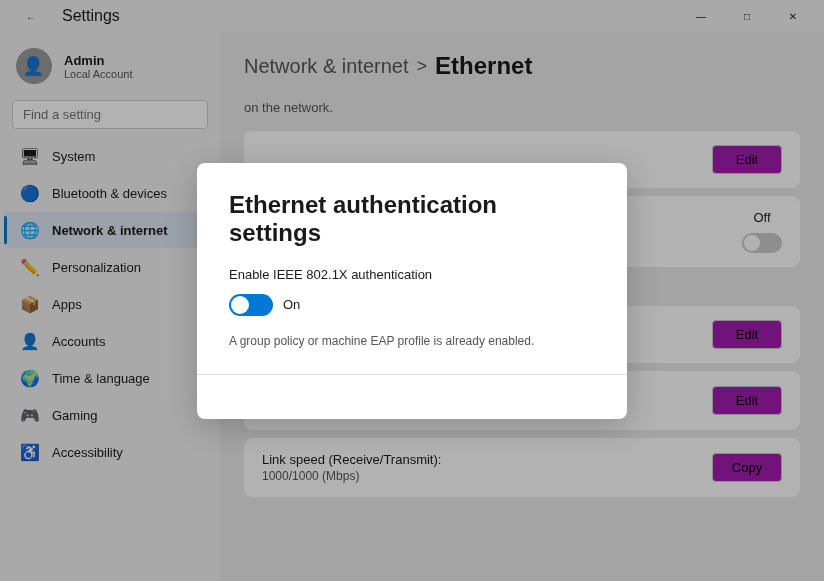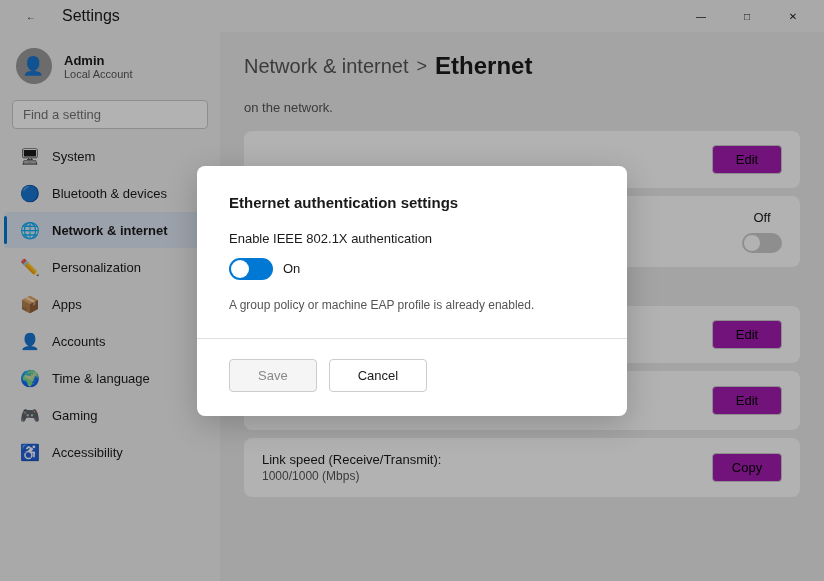--- a/index.html
+++ b/index.html
@@ -256,21 +256,21 @@
     }
 
     .modal {
       background: white;
       border-radius: 8px;
       padding: 28px 32px 24px 32px;
       width: 430px;
       box-shadow: 0 8px 32px rgba(0,0,0,0.2);
     }
     .modal-title {
-      font-size: 15px;
+      font-size: 24px;
       font-weight: 600;
       color: #1a1a1a;
       margin-bottom: 20px;
     }
     .modal-label {
       font-size: 13px;
       color: #1a1a1a;
       margin-bottom: 12px;
     }
     .modal-toggle-row {
@@ -463,18 +463,14 @@
 <div class="modal-overlay">
   <div class="modal">
     <div class="modal-title">Ethernet authentication settings</div>
     <div class="modal-label">Enable IEEE 802.1X authentication</div>
     <div class="modal-toggle-row">
       <div class="modal-toggle"></div>
       <span class="modal-toggle-label">On</span>
     </div>
     <div class="modal-policy-text">A group policy or machine EAP profile is already enabled.</div>
     <div class="modal-divider"></div>
-    <div class="modal-actions">
-      <button class="modal-save-btn">Save</button>
-      <button class="modal-cancel-btn">Cancel</button>
-    </div>
   </div>
 </div>
 
 </body></html>

